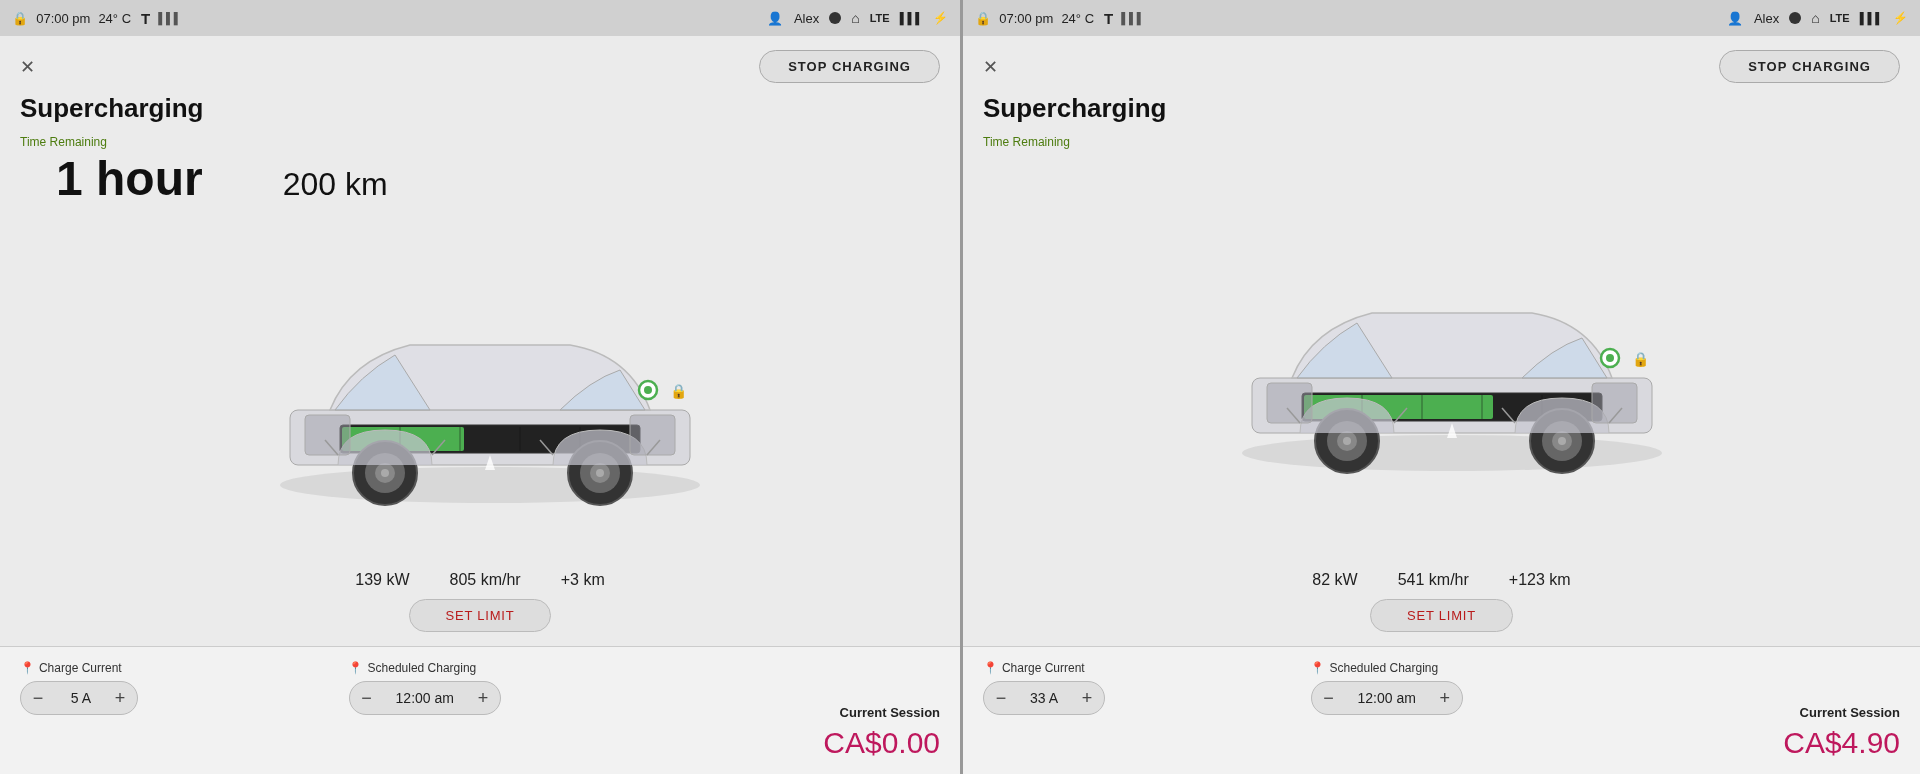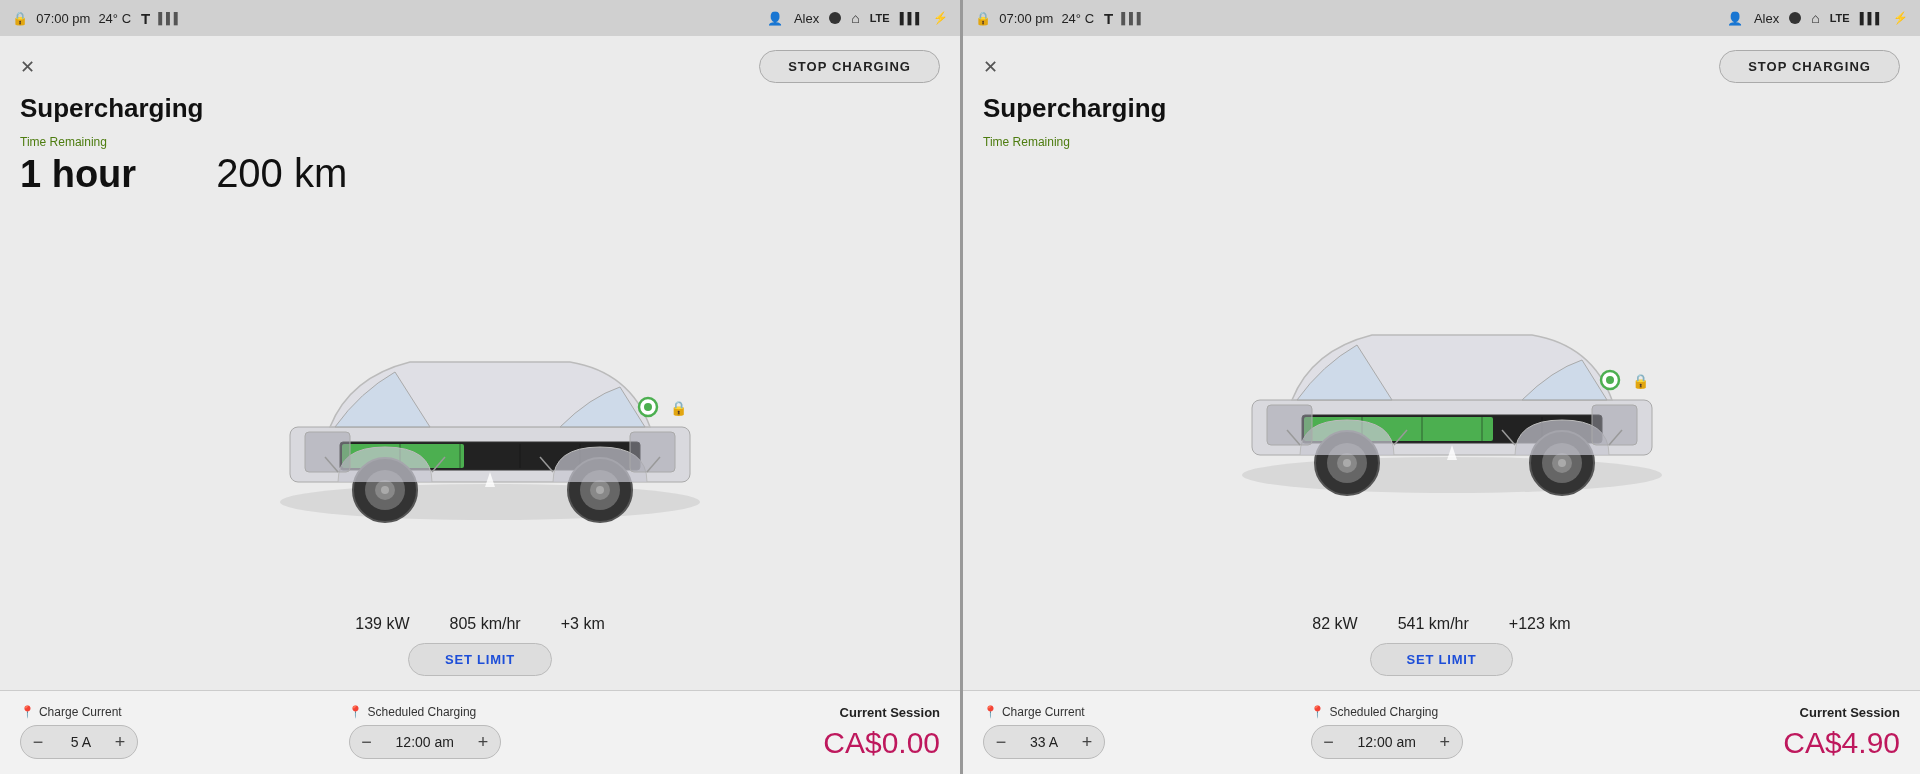--- a/index.html
+++ b/index.html
@@ -109,27 +109,28 @@
     }
 
     .time-km-row {
       display: flex;
       align-items: baseline;
       gap: 80px;
       margin-bottom: 8px;
     }
 
     .time-value {
-      font-size: 38px;
+      font-size: 48px;
       font-weight: 600;
       color: #111;
+      margin-left: 36px;
     }
 
     .km-value {
-      font-size: 40px;
+      font-size: 32px;
       font-weight: 500;
       color: #111;
     }
 
     
     .car-area {
       flex: 1;
       position: relative;
       display: flex;
       align-items: center;
@@ -150,23 +151,23 @@
 
     
     .set-limit-btn {
       display: block;
       margin: 0 auto 14px auto;
       background: #ddd;
       border: 1.5px solid #bbb;
       border-radius: 22px;
       padding: 8px 36px;
       font-size: 13px;
-      font-weight: 700;
+      font-weight: 400;
       letter-spacing: 0.06em;
-      color: #1d4ed8;
+      color: #b91c1c;
       cursor: pointer;
       text-transform: uppercase;
       text-align: right;
     }
 
     
     .bottom-section {
       background: #f2f2f2;
       border-top: 1px solid #ccc;
       padding: 14px 20px 14px 20px;
@@ -181,20 +182,21 @@
       flex-direction: column;
       gap: 6px;
     }
 
     .bottom-col-right {
       flex: 0.8;
       display: flex;
       flex-direction: column;
       align-items: flex-end;
       gap: 6px;
+      margin-top: 44px;
     }
 
     .bottom-label {
       font-size: 12px;
       color: #333;
       display: flex;
       align-items: center;
       gap: 4px;
     }
 

